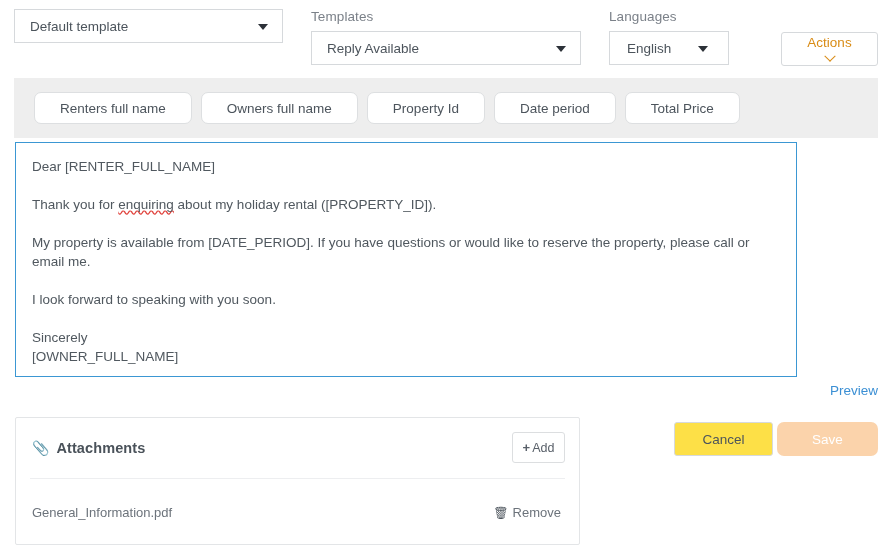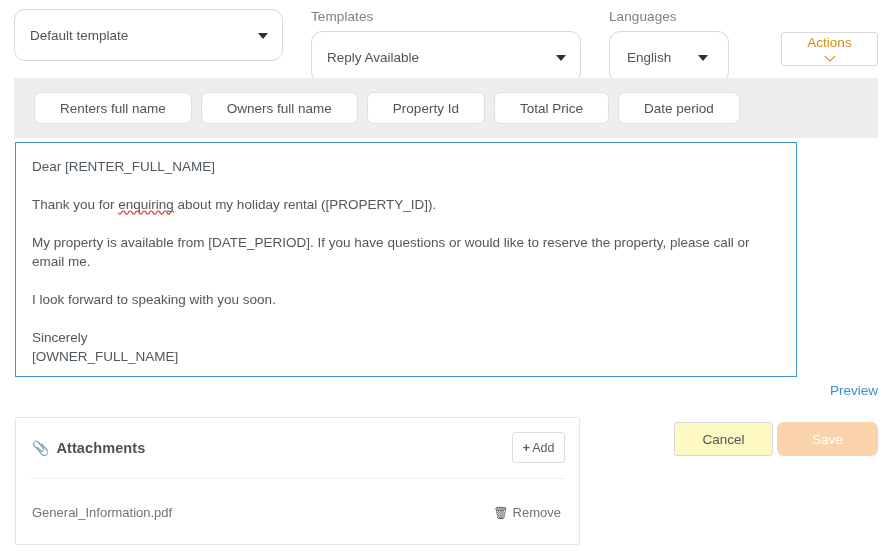--- a/index.html
+++ b/index.html
@@ -30,23 +30,23 @@
   .field-label {
     font-size: 13.5px;
     color: #7b8189;
     line-height: 16px;
     margin-bottom: 6px;
     display: block;
     letter-spacing: 0.1px;
   }
   .select-box {
     position: relative;
-    height: 52px;
+    height: 34px;
     border: 1px solid #d6d9dc;
-    border-radius: 11px;
+    border-radius: 0;
     background: #fff;
     box-sizing: border-box;
     display: flex;
     align-items: center;
     cursor: pointer;
   }
   .select-value {
     padding-left: 15px;
     font-size: 13.5px;
     color: #4c545c;
@@ -251,21 +251,21 @@
 
   
   .cancel-btn {
     position: absolute;
     left: 674px;
     top: 422px;
     width: 99px;
     height: 34px;
     border: 1px solid #d6d9dc;
     border-radius: 3px;
-    background: #fef9c3;
+    background: #fde047;
     color: #4c545c;
     font-size: 13.5px;
     font-family: "Liberation Sans", sans-serif;
     cursor: pointer;
     box-sizing: border-box;
   }
   .save-btn {
     position: absolute;
     left: 777px;
     top: 422px;
@@ -312,22 +312,22 @@
   <button class="actions-btn">
     <span>Actions</span>
     <span class="chev"></span>
   </button>
 </div>
 
 <div class="tag-bar">
   <button class="tag-btn">Renters full name</button>
   <button class="tag-btn">Owners full name</button>
   <button class="tag-btn">Property Id</button>
+  <button class="tag-btn">Date period</button>
   <button class="tag-btn">Total Price</button>
-  <button class="tag-btn">Date period</button>
 </div>
 
 <div class="editor">
   <p>Dear [RENTER_FULL_NAME]</p>
   <p><span>Thank you for </span><span class="misspelled">enquiring</span><span> about my holiday rental ([PROPERTY_ID]).</span></p>
   <p>My property is available from [DATE_PERIOD]. If you have questions or would like to reserve the property, please call or email me.</p>
   <p>I look forward to speaking with you soon.</p>
   <p><span>Sincerely</span><br><span>[OWNER_FULL_NAME]</span></p>
 </div>
 

